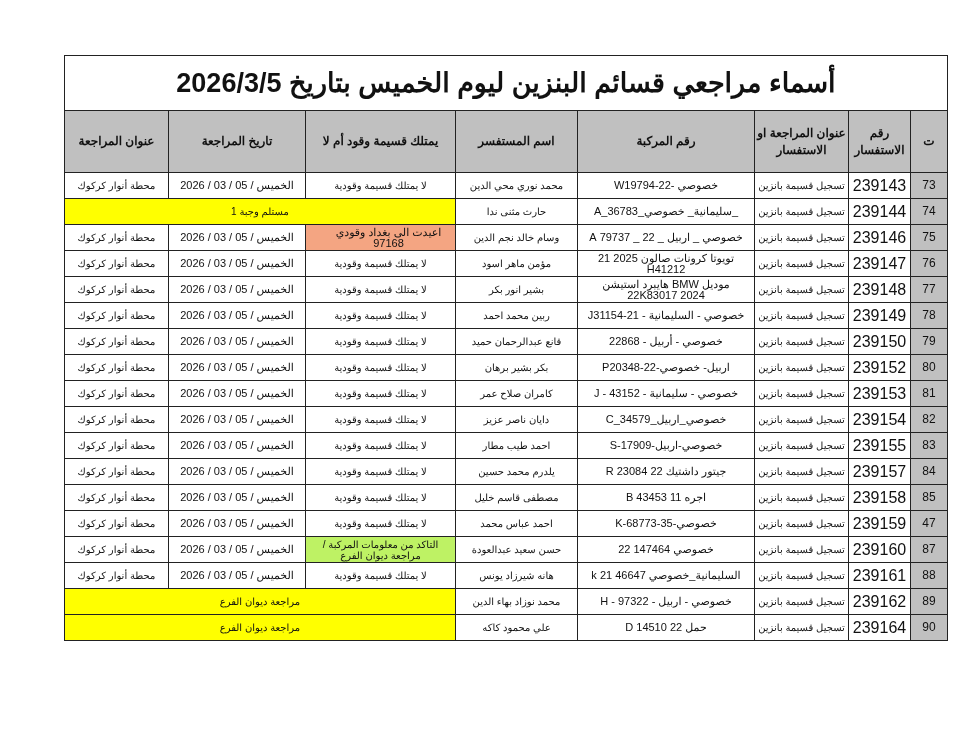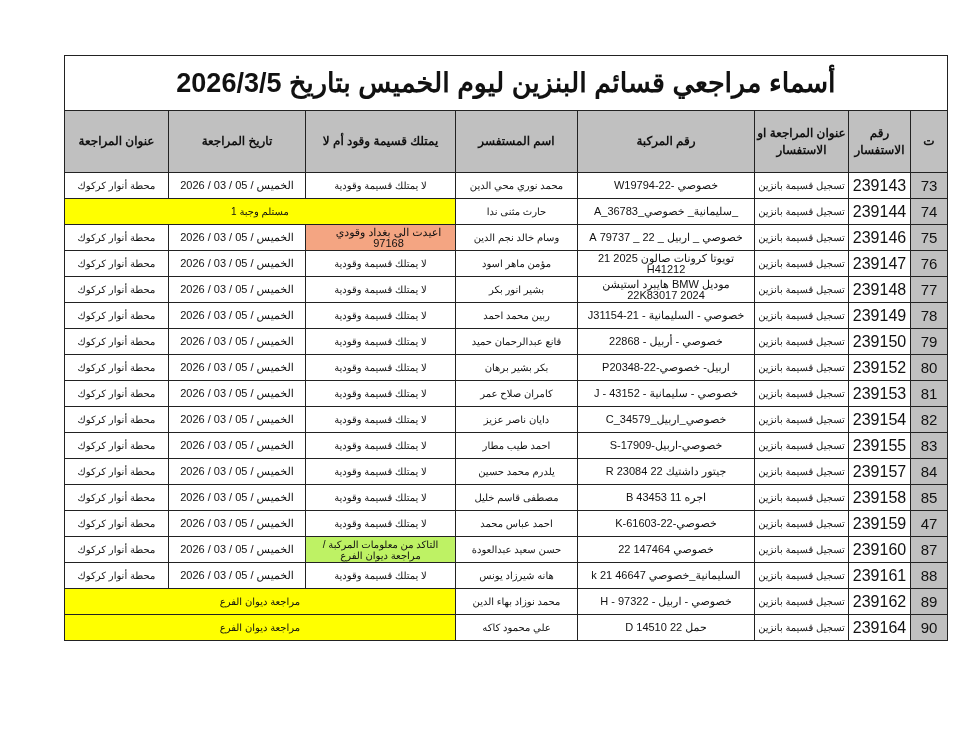--- a/index.html
+++ b/index.html
@@ -3,21 +3,21 @@
 <meta charset="utf-8">
 <style>
   html, body { margin:0; padding:0; background:#ffffff; }
   body { width:960px; height:741px; position:relative; overflow:hidden; font-family:"Liberation Sans", sans-serif; color:#111; }
   .sheet { position:absolute; left:65px; top:55px; width:883px; direction:rtl; }
   table { border-collapse:collapse; width:883px; table-layout:fixed; }
   td, th { border:1.5px solid #222; text-align:center; vertical-align:middle; padding:0 2px; overflow:hidden; }
   .title-cell { height:54px; font-size:27px; font-weight:bold; background:#fff; letter-spacing:0.2px; }
   th { background:#c0c0c0; font-size:12px; font-weight:bold; height:61px; line-height:17px; }
   td { height:25px; font-size:10px; line-height:11px; background:#fff; }
-  td.num { background:#c0c0c0; font-size:15px; }
+  td.num { background:#c0c0c0; font-size:12px; }
   td.qid { font-size:16px; }
   td.plate { font-size:11px; }
   td.date { font-size:11px; direction:rtl; }
   td.date span.d { direction:ltr; unicode-bidi:embed; }
   td.yellow { background:#ffff00; }
   td.orange { background:#f4a582; font-size:11px;padding-left:18px; }
   td.red { background:#bef264; }
 </style>
 </head>
 <body>
@@ -175,21 +175,21 @@
           <td class="plate">اجره 11 B 43453</td>
           <td>مصطفى قاسم خليل</td>
           <td>لا يمتلك قسيمة وقودية</td>
           <td class="date"><span>الخميس</span> / <span class="d">2026 / 03 / 05</span></td>
           <td>محطة أنوار كركوك</td>
         </tr>
         <tr>
           <td class="num">47</td>
           <td class="qid">239159</td>
           <td>تسجيل قسيمة بانزين</td>
-          <td class="plate">خصوصي-22-K-61603</td>
+          <td class="plate">خصوصي-35-K-68773</td>
           <td>احمد عباس محمد</td>
           <td>لا يمتلك قسيمة وقودية</td>
           <td class="date"><span>الخميس</span> / <span class="d">2026 / 03 / 05</span></td>
           <td>محطة أنوار كركوك</td>
         </tr>
         <tr>
           <td class="num">87</td>
           <td class="qid">239160</td>
           <td>تسجيل قسيمة بانزين</td>
           <td class="plate">خصوصي 147464 22</td>

